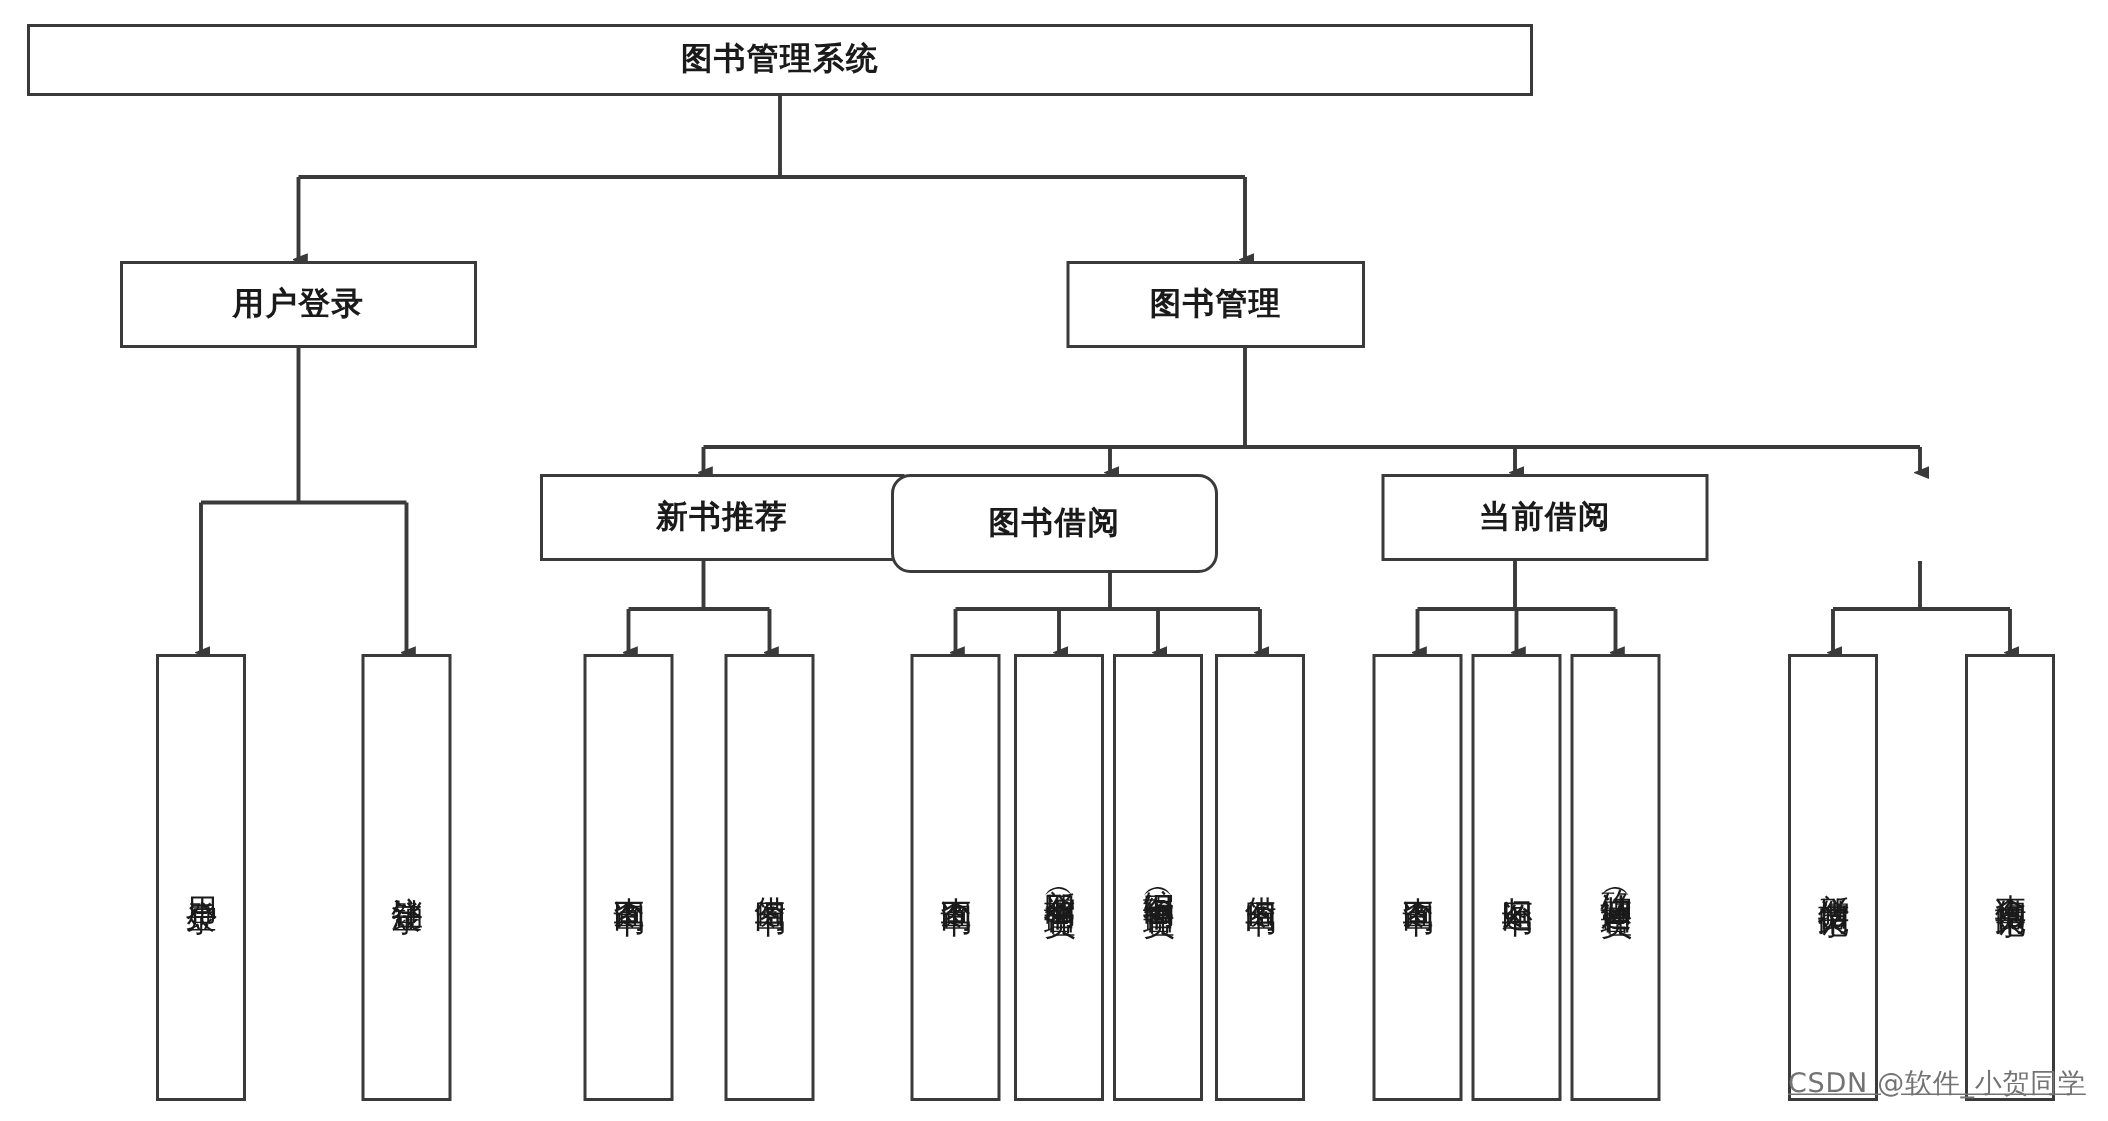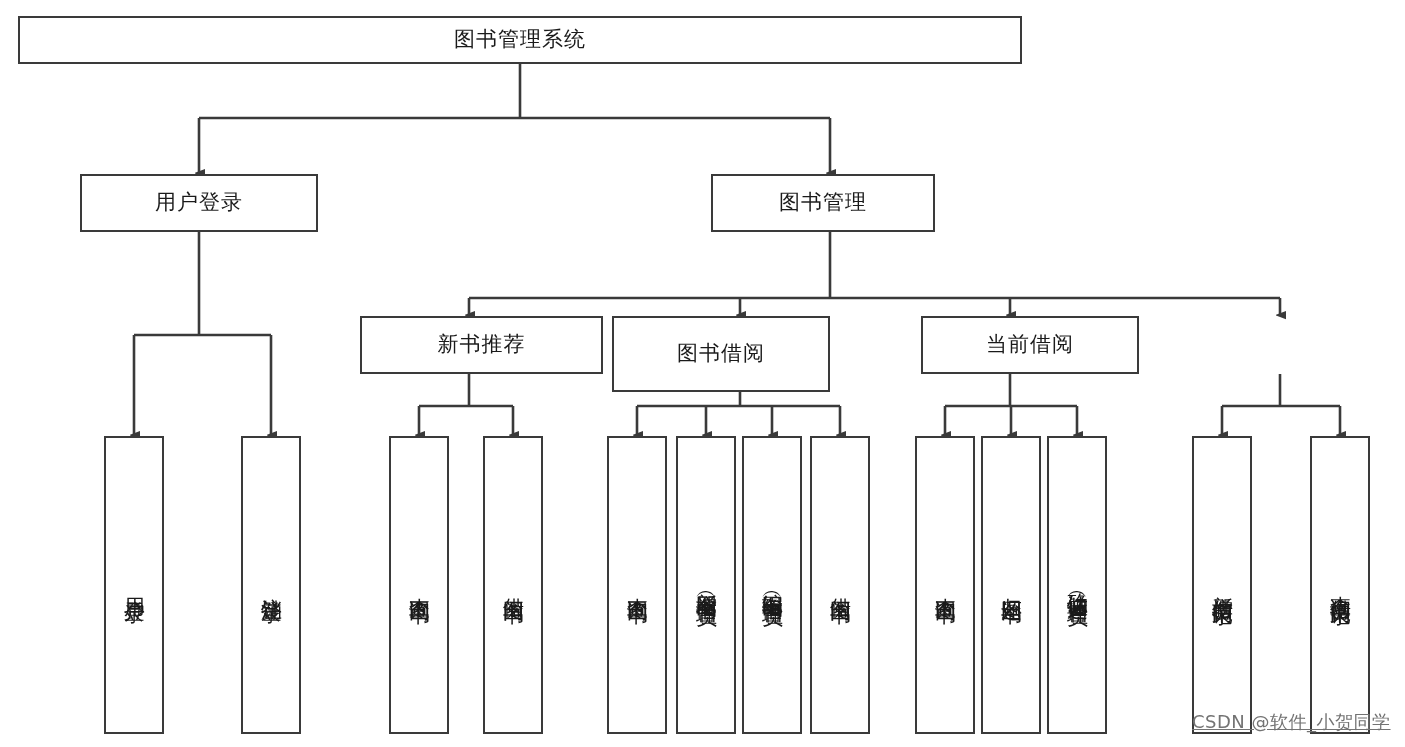--- a/index.html
+++ b/index.html
@@ -32,20 +32,21 @@
     color: #1a1a1a;
     display: flex;
     align-items: center;
     justify-content: center;
     text-align: center;
   }
   .node.horizontal {
     font-size: 21px;
     letter-spacing: 1px;
     line-height: 1.1;
+    font-weight: bold;
   }
   .node.vertical {
     writing-mode: vertical-rl;
     text-orientation: upright;
     font-size: 21px;
     line-height: 1.28;
     letter-spacing: 2px;
     padding: 4px 0;
   }
   .node.vertical .vtext {
@@ -112,29 +113,29 @@
   </svg>
 
   <div class="node horizontal" style="left: 18px; top: 16px; width: 1004px; height: 48px;">
     <span>图书管理系统</span>
   </div>
 
   <div class="node horizontal" style="left: 80px; top: 174px; width: 238px; height: 58px;">
     <span>用户登录</span>
   </div>
 
-  <div class="node horizontal" style="left: 711px; top: 174px; width: 224px; height: 58px;">
+  <div class="node horizontal" style="left: 711px; top: 174px; width: 199px; height: 58px;">
     <span>图书管理</span>
   </div>
 
   <div class="node horizontal" style="left: 360px; top: 316px; width: 243px; height: 58px;">
     <span>新书推荐</span>
   </div>
 
-  <div class="node horizontal" style="left: 612px; top: 316px; width: 218px; height: 76px;">
+  <div class="node horizontal" style="left: 594px; top: 316px; width: 218px; height: 66px; border-radius: 13px;">
     <span>图书借阅</span>
   </div>
 
   <div class="node horizontal" style="left: 901px; top: 316px; width: 218px; height: 58px; margin-left: 20px;">
     <span>当前借阅</span>
   </div>
 
 
   <div class="node vertical" style="left: 104px; top: 436px; width: 60px; height: 298px;">
     <span class="vtext">用户登录</span>

